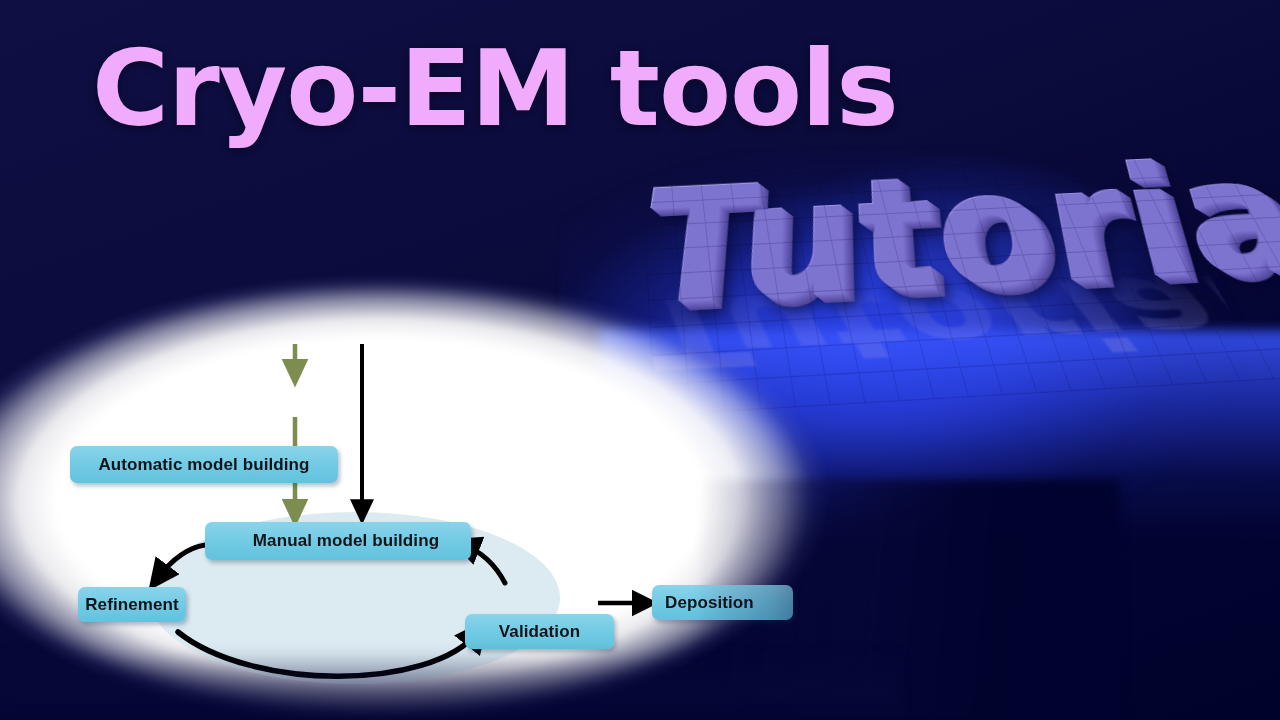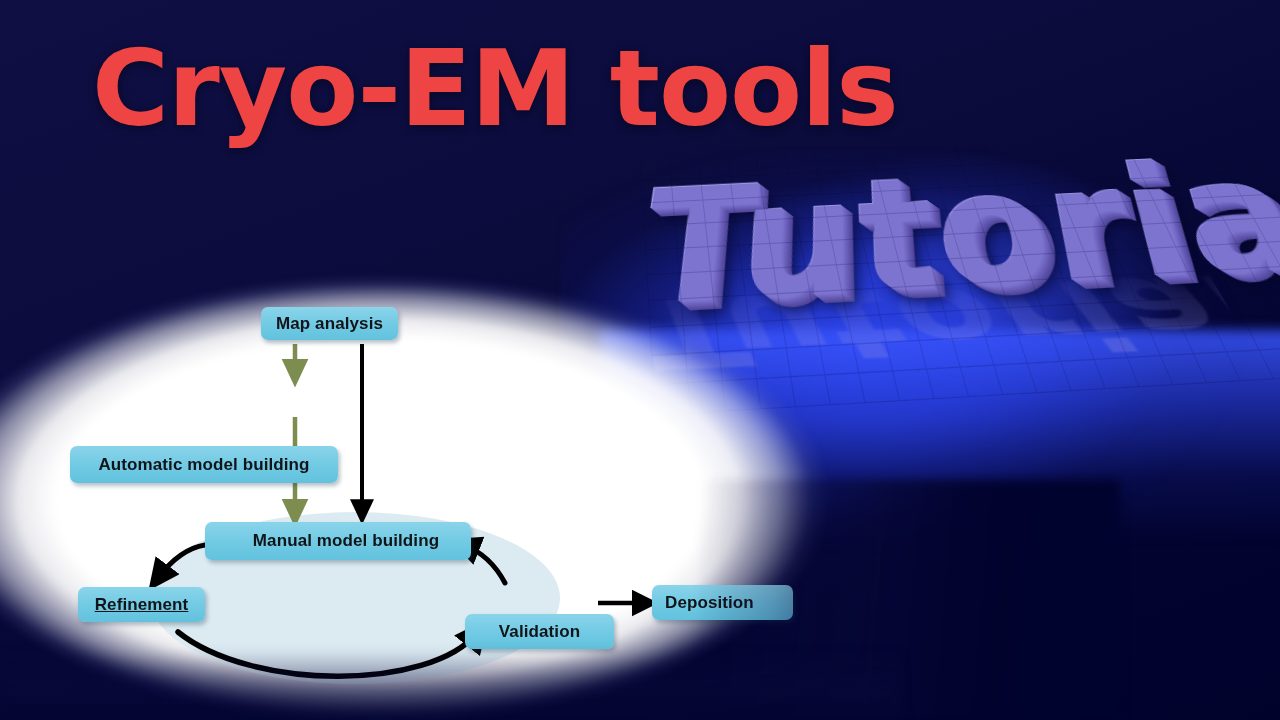--- a/index.html
+++ b/index.html
@@ -35,21 +35,21 @@
     position:absolute;left:600px;top:330px;width:700px;height:210px;
     background:linear-gradient(180deg, rgba(58,86,255,.85) 0%, rgba(40,62,220,.62) 35%, rgba(20,30,130,.30) 70%, rgba(6,8,52,0) 100%);
     filter:blur(6px);
   }
 
   
   .title{
     position:absolute;left:92px;top:34px;
     font-family:"DejaVu Sans",sans-serif;
     font-size:105px;line-height:1.05;font-weight:700;
-    color:#ef4444;letter-spacing:-1px;
+    color:#f0abfc;letter-spacing:-1px;
     text-shadow:0 2px 10px rgba(0,0,0,.45);
     white-space:nowrap;
   }
 
   
   .tutorial-wrap{
     position:absolute;left:640px;top:160px;width:620px;height:380px;
     pointer-events:none;
   }
   .tut-word{
@@ -182,28 +182,27 @@
 
       <path d="M 205 545 C 186 548 170 562 158 578" fill="none" stroke="#000000" stroke-width="5" stroke-linecap="round" marker-end="url(#ah-black)"></path>
 
       <path d="M 178 632 C 250 690 430 692 478 632" fill="none" stroke="#000000" stroke-width="5.5" stroke-linecap="round" marker-end="url(#ah-black)"></path>
 
       <path d="M 505 583 C 496 566 482 552 464 545" fill="none" stroke="#000000" stroke-width="5" stroke-linecap="round" marker-end="url(#ah-black)"></path>
 
       <line x1="598" y1="603" x2="645" y2="603" stroke="#000000" stroke-width="4.5" marker-end="url(#ah-black-sm)"></line>
     </svg>
 
-    <div class="node" style="left:261px;top:307px;width:137px;height:33px;">Map analysis</div>
 
 
     <div class="node" style="left:70px;top:446px;width:268px;height:37px;">Automatic model building</div>
 
     <div class="node" style="left:205px;top:522px;width:250px;height:38px;padding-left:16px;">Manual model building</div>
 
-    <div class="node" style="left:78px;top:587px;width:127px;height:35px;text-decoration:underline;">Refinement</div>
+    <div class="node" style="left:78px;top:587px;width:108px;height:35px;">Refinement</div>
 
     <div class="node" style="left:465px;top:586px;width:149px;height:35px;margin-top:28px;">Validation</div>
 
     <div class="node clipped" style="left:652px;top:585px;width:128px;height:35px;">Deposition</div>
 
   </div>
 
   <div class="right-fade"></div>
   <div class="bottom-fade"></div>
 

